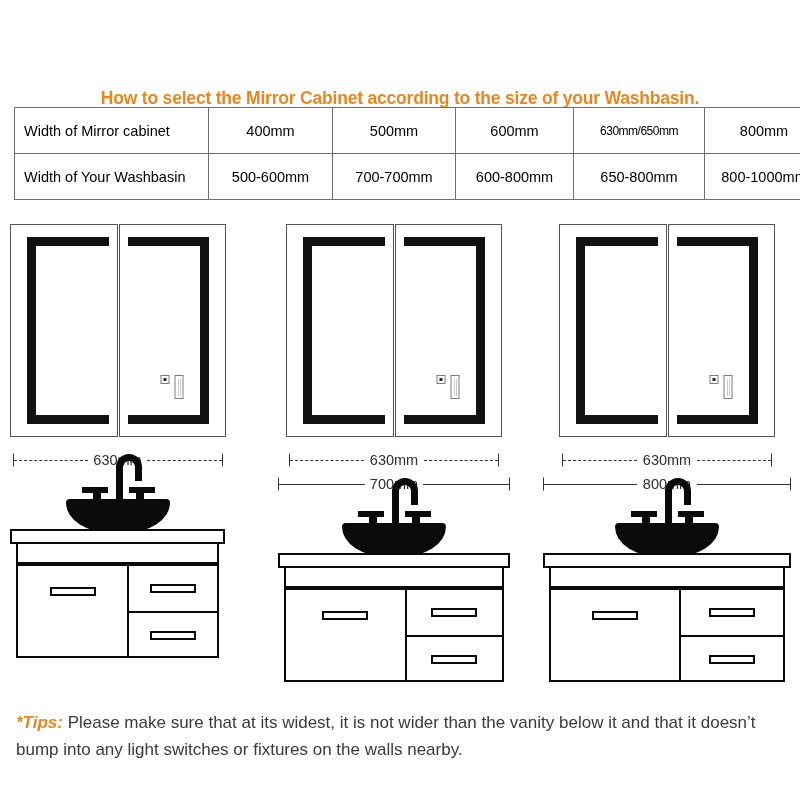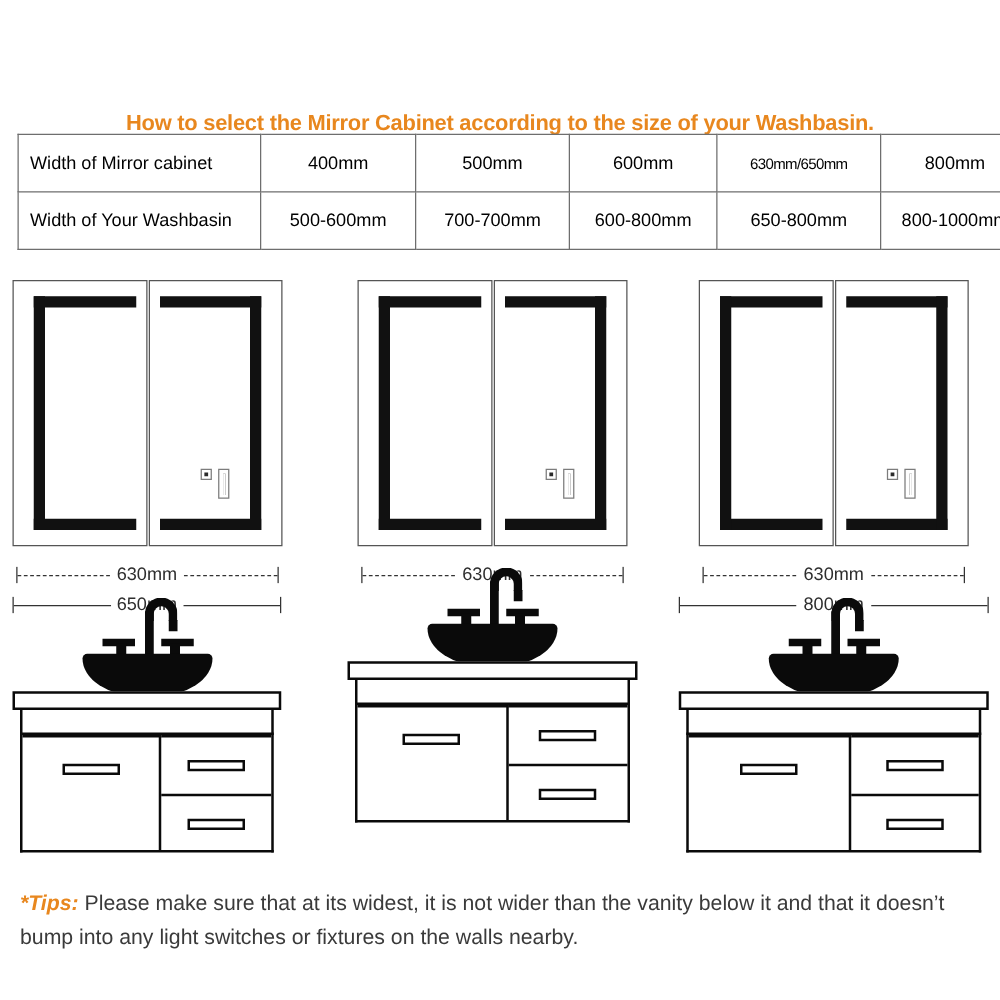--- a/index.html
+++ b/index.html
@@ -377,29 +377,20 @@
   <div class="dims">
     <div class="dim dashed" style="width:210px;margin:0 auto;">
       <span class="caps l"></span>
       <span class="caps r"></span>
       <span class="rule">
           <i class="seg a"></i>
           <i class="seg b"></i>
         </span>
       <span class="lbl">630mm</span>
     </div>
-    <div class="dim solid" style="width:215px;">
-      <span class="caps l"></span>
-      <span class="caps r"></span>
-      <span class="rule">
-          <i class="seg a"></i>
-          <i class="seg b"></i>
-        </span>
-      <span class="lbl">650mm</span>
-    </div>
   </div>
 
   <div class="vanity">
     <div class="sink">
       <span class="valve-arm l"></span>
       <span class="valve-arm r"></span>
       <span class="valve l"></span>
       <span class="valve r"></span>
       <span class="spout-col"></span>
       <span class="spout-arc"></span>
@@ -442,20 +433,29 @@
   <div class="dims">
     <div class="dim dashed" style="width:210px;margin:0 auto;">
       <span class="caps l"></span>
       <span class="caps r"></span>
       <span class="rule">
           <i class="seg a"></i>
           <i class="seg b"></i>
         </span>
       <span class="lbl">630mm</span>
     </div>
+    <div class="dim solid" style="width:232px;">
+      <span class="caps l"></span>
+      <span class="caps r"></span>
+      <span class="rule">
+          <i class="seg a"></i>
+          <i class="seg b"></i>
+        </span>
+      <span class="lbl">700mm</span>
+    </div>
   </div>
 
   <div class="vanity">
     <div class="sink">
       <span class="valve-arm l"></span>
       <span class="valve-arm r"></span>
       <span class="valve l"></span>
       <span class="valve r"></span>
       <span class="spout-col"></span>
       <span class="spout-arc"></span>

